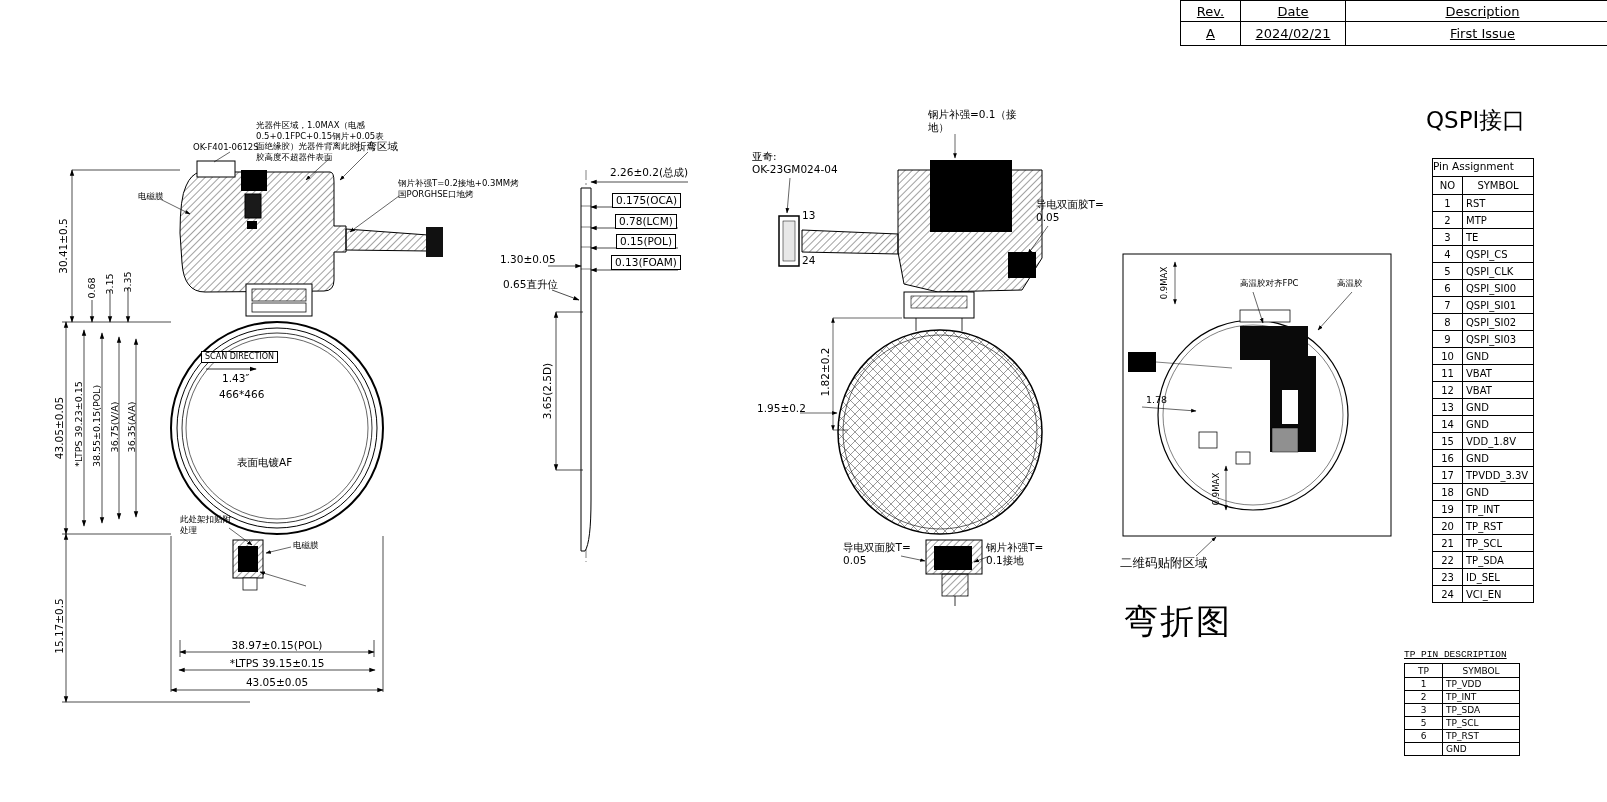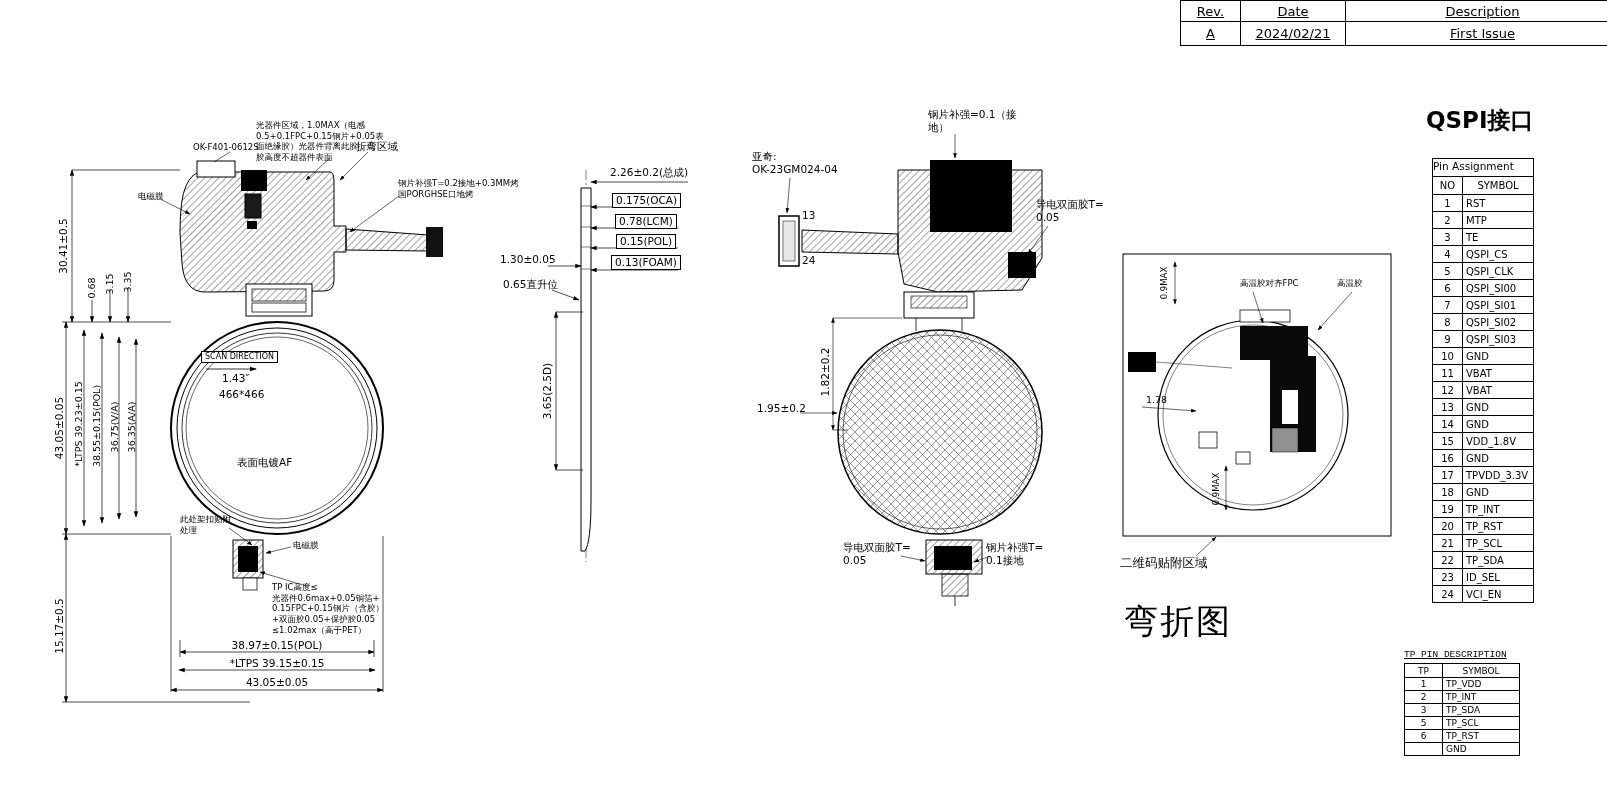--- a/index.html
+++ b/index.html
@@ -10,21 +10,21 @@
 
   .lbl { position:absolute; font-size:11px; line-height:1.25; white-space:pre-line; color:#000; }
   .v   { white-space:nowrap; transform:translate(-50%,-50%) rotate(-90deg); }
   .c   { transform:translateX(-50%); white-space:nowrap; }
   .s8  { font-size:8.5px; }
   .s9  { font-size:9.5px; }
   .s10 { font-size:10.5px; }
   .s12 { font-size:12.5px; }
   .box { border:1px solid #000; padding:0 3px; white-space:nowrap; background:#fff; }
   .big { font-size:34px; letter-spacing:2px; white-space:nowrap; }
-  .qspi-title { font-size:23px; font-weight:bold; white-space:nowrap;text-align:center; }
+  .qspi-title { font-size:23px; font-weight:normal; white-space:nowrap;text-align:center; }
   .tp-title { font-size:9.5px; text-decoration:underline; white-space:nowrap;font-family:Liberation Mono, monospace; }
 
   table { border-collapse:collapse; position:absolute; background:#fff; table-layout:fixed; }
   th,td { border:1px solid #000; padding:0 3px; overflow:hidden; }
 
   #rev-table { left:1180px; top:0px; width:440px; font-size:13px; text-align:center;text-decoration:underline; }
   #rev-table th { font-weight:normal; height:21px; }
   #rev-table td { height:24px; }
   #rev-table th:nth-child(1), #rev-table td:nth-child(1) { width:60px; }
   #rev-table th:nth-child(2), #rev-table td:nth-child(2) { width:105px; }
@@ -201,25 +201,20 @@
   <div class="lbl s8" style="left:138px;top:191px">电磁膜</div>
   <div class="lbl s8" style="left:398px;top:178px">钢片补强T=0.2接地+0.3MM烤
 国PORGHSE口地烤</div>
   <div class="lbl box" style="left:201px;top:351px;font-size:8px">SCAN DIRECTION</div>
   <div class="lbl s10" style="left:222px;top:372px">1.43″</div>
   <div class="lbl s10" style="left:219px;top:388px">466*466</div>
   <div class="lbl s10" style="left:237px;top:456px">表面电镀AF</div>
   <div class="lbl s8" style="left:180px;top:514px">此处架扣贴附
 处理</div>
   <div class="lbl s8" style="left:293px;top:540px">电磁膜</div>
-  <div class="lbl s8" style="left:272px;top:582px">TP IC高度≤
-光器件0.6max+0.05铜箔+
-0.15FPC+0.15钢片（含胶）
-+双面胶0.05+保护胶0.05
-≤1.02max（高于PET）</div>
 
   <div class="lbl v s10" style="left:64px;top:246px">30.41±0.5</div>
   <div class="lbl v s9" style="left:92px;top:288px">0.68</div>
   <div class="lbl v s9" style="left:110px;top:284px">3.15</div>
   <div class="lbl v s9" style="left:128px;top:282px">3.35</div>
   <div class="lbl v s10" style="left:60px;top:428px">43.05±0.05</div>
   <div class="lbl v s9" style="left:79px;top:424px">*LTPS 39.23±0.15</div>
   <div class="lbl v s9" style="left:97px;top:426px">38.55±0.15(POL)</div>
   <div class="lbl v s9" style="left:115px;top:427px">36.75(V/A)</div>
   <div class="lbl v s9" style="left:132px;top:427px">36.35(A/A)</div>

